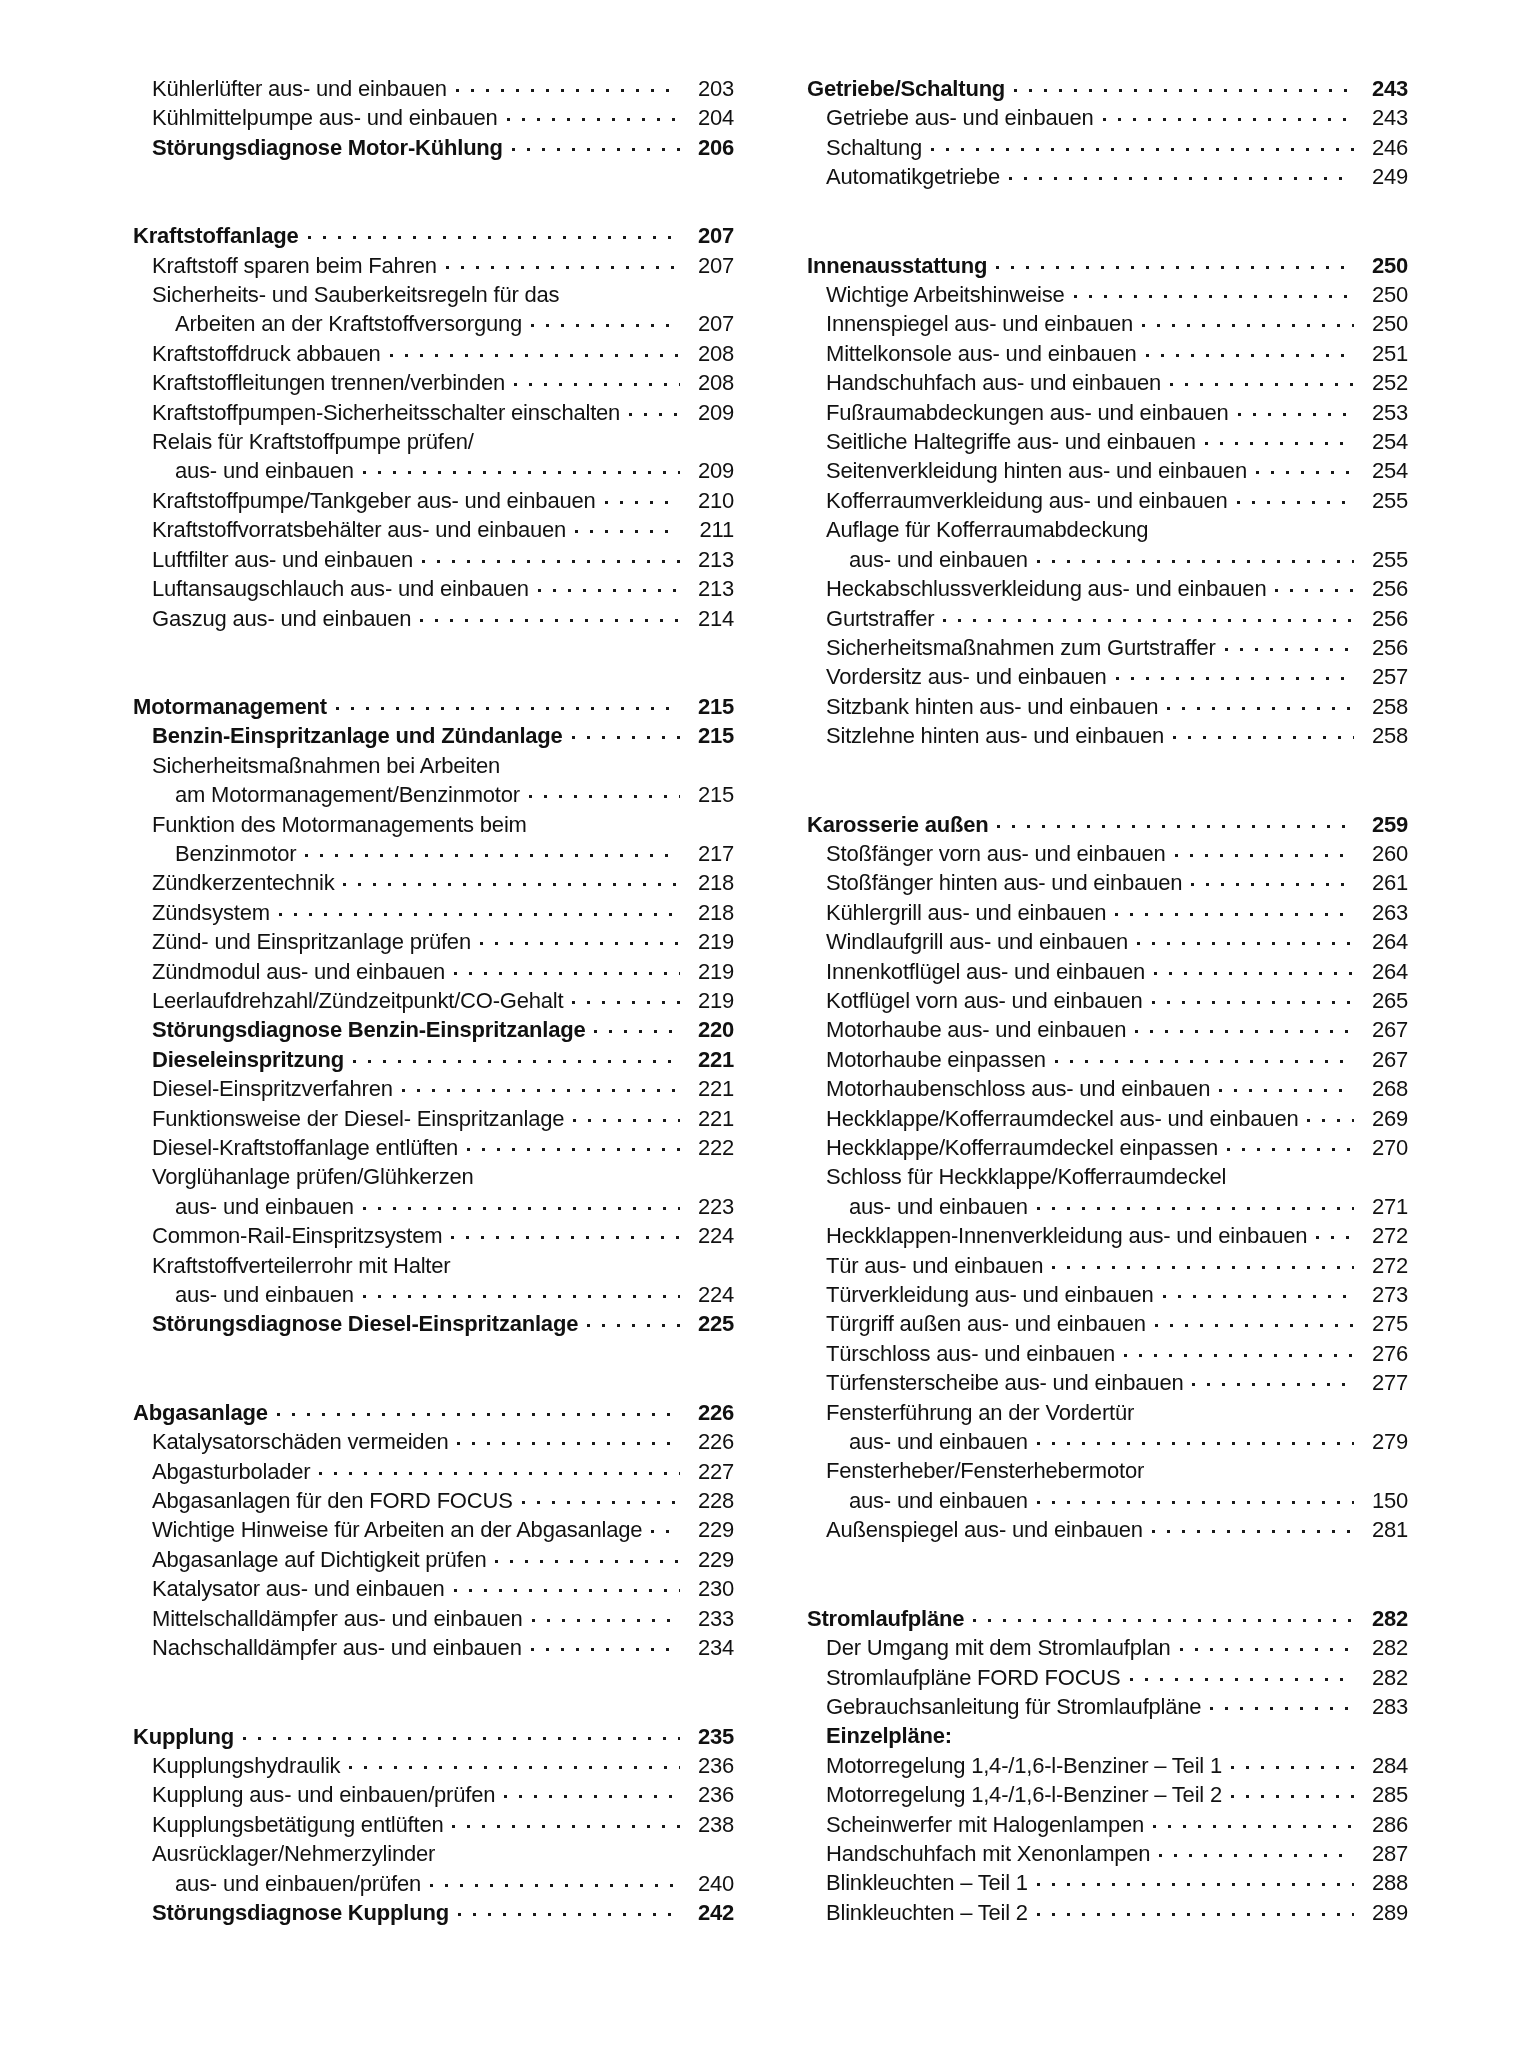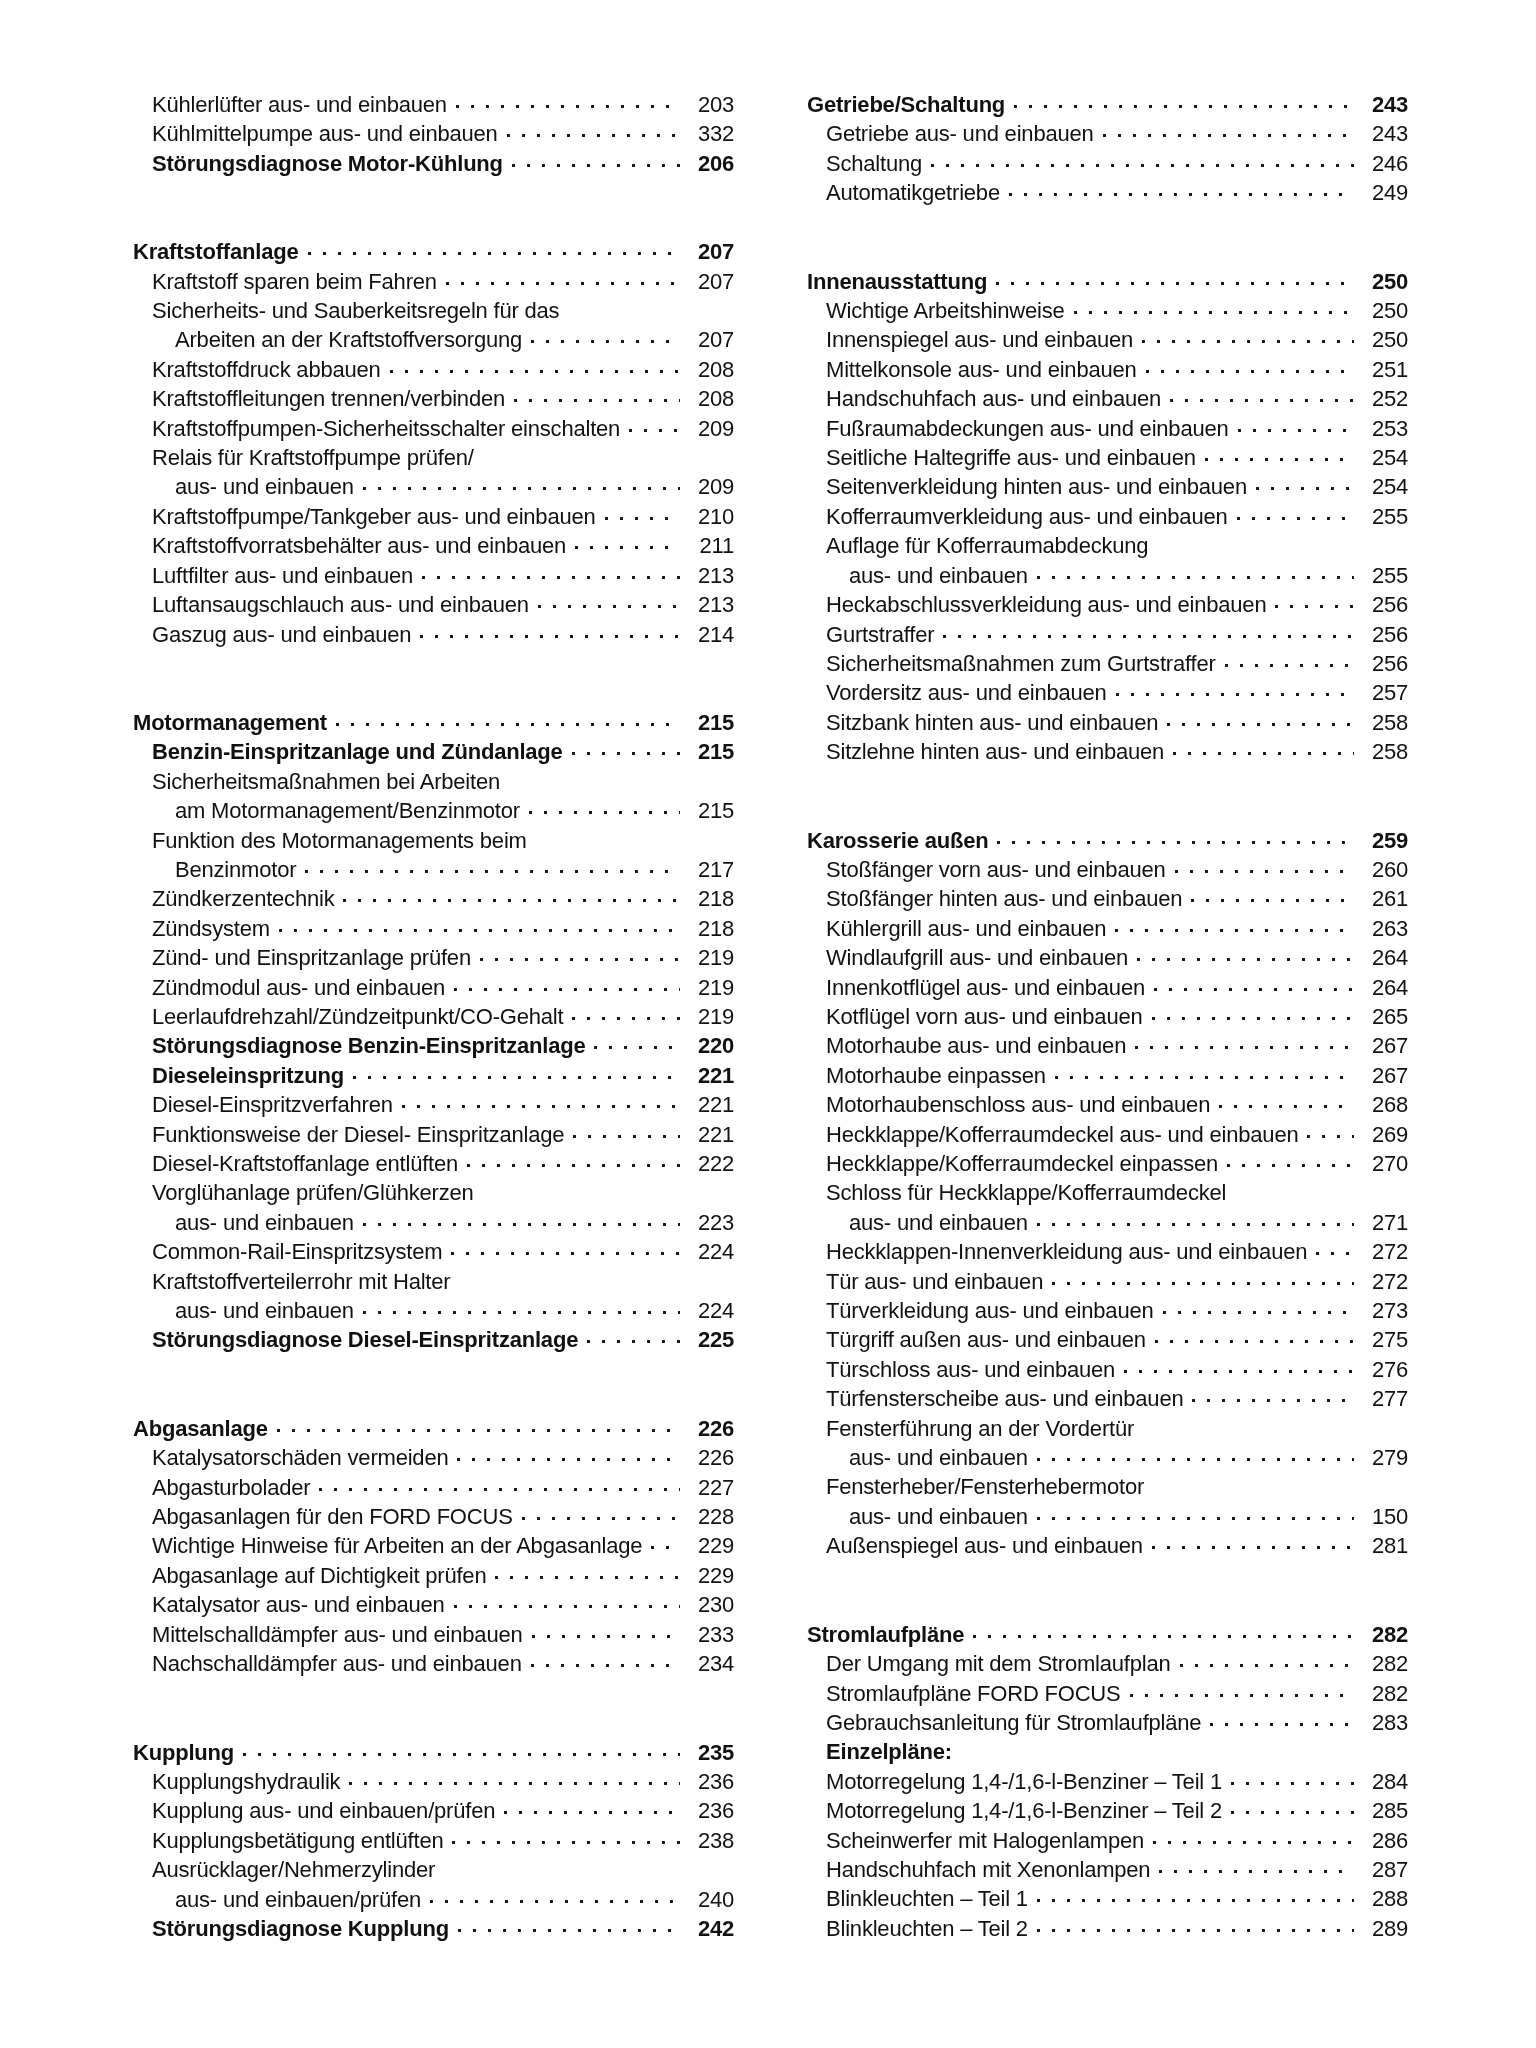--- a/index.html
+++ b/index.html
@@ -15,21 +15,21 @@
     overflow: hidden;
   }
   .col {
     position: absolute;
     top: 74px;
     width: 601px;
   }
   .col-left  { left: 133px; }
   .col-right { left: 807px; }
   .section { margin-top: 59px; }
-  .section:first-child { margin-top: 16px; }
+  .section:first-child { margin-top: 0; }
   .row {
     display: flex;
     align-items: baseline;
     line-height: 29.4px;
     white-space: nowrap;
   }
   .row.bold { font-weight: bold; }
   .row.i1 { padding-left: 19px; }
   .row.i2 { padding-left: 42px; }
   .label { flex: 0 0 auto; }
@@ -56,21 +56,21 @@
   <div class="col col-left">
       <div class="section">
         <div class="row i1">
           <span class="label">Kühlerlüfter aus- und einbauen</span>
           <span class="dots"></span>
           <span class="pagenum">203</span>
         </div>
         <div class="row i1">
           <span class="label">Kühlmittelpumpe aus- und einbauen</span>
           <span class="dots"></span>
-          <span class="pagenum">332</span>
+          <span class="pagenum">204</span>
         </div>
         <div class="row i1 bold">
           <span class="label">Störungsdiagnose Motor-Kühlung</span>
           <span class="dots"></span>
           <span class="pagenum">206</span>
         </div>
       </div>
       <div class="section">
         <div class="row i0 bold">
           <span class="label">Kraftstoffanlage</span>

